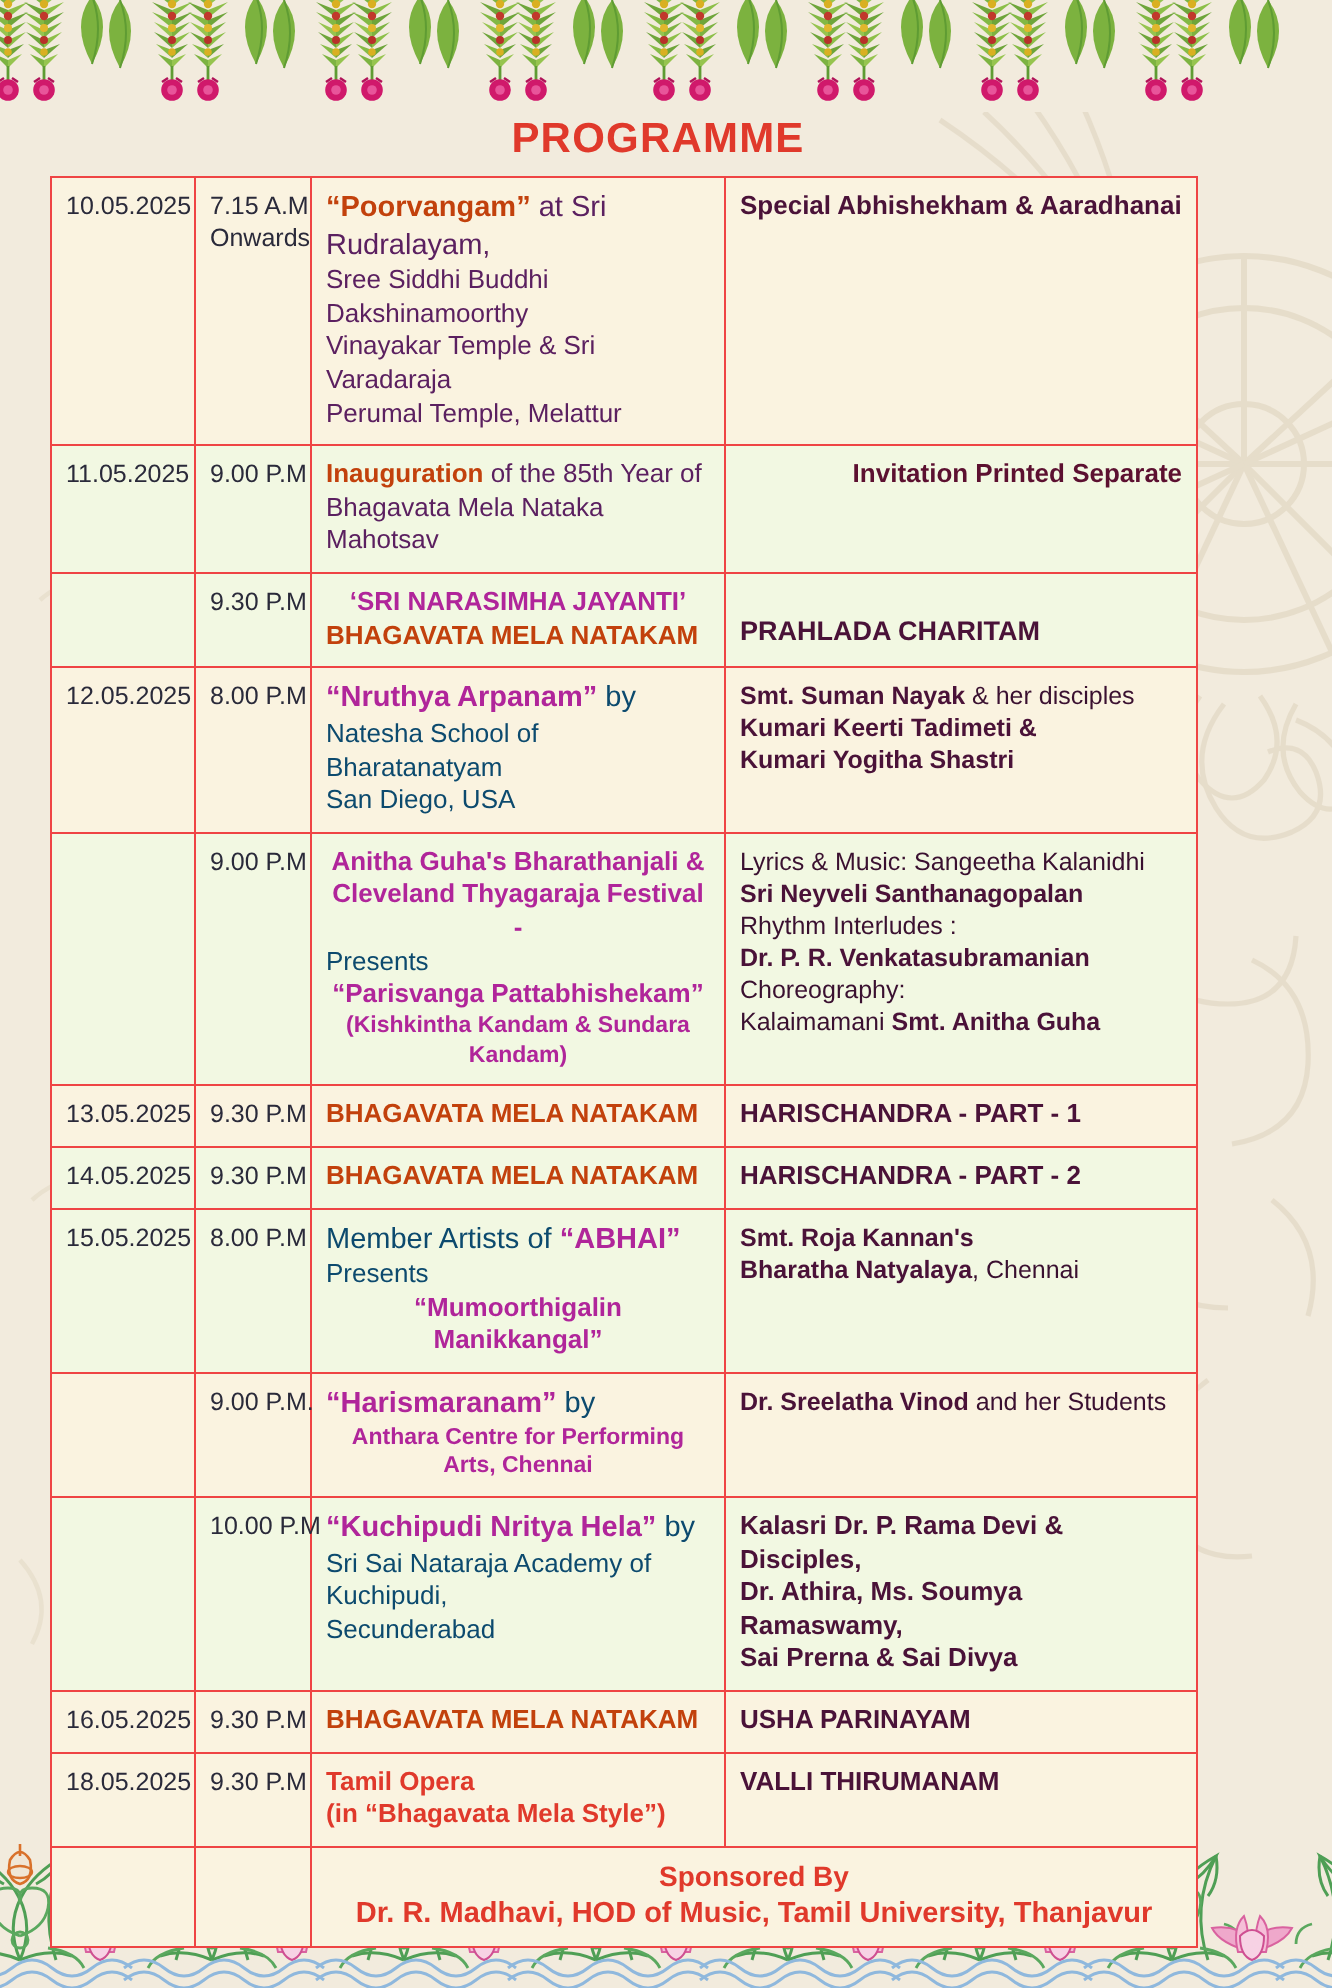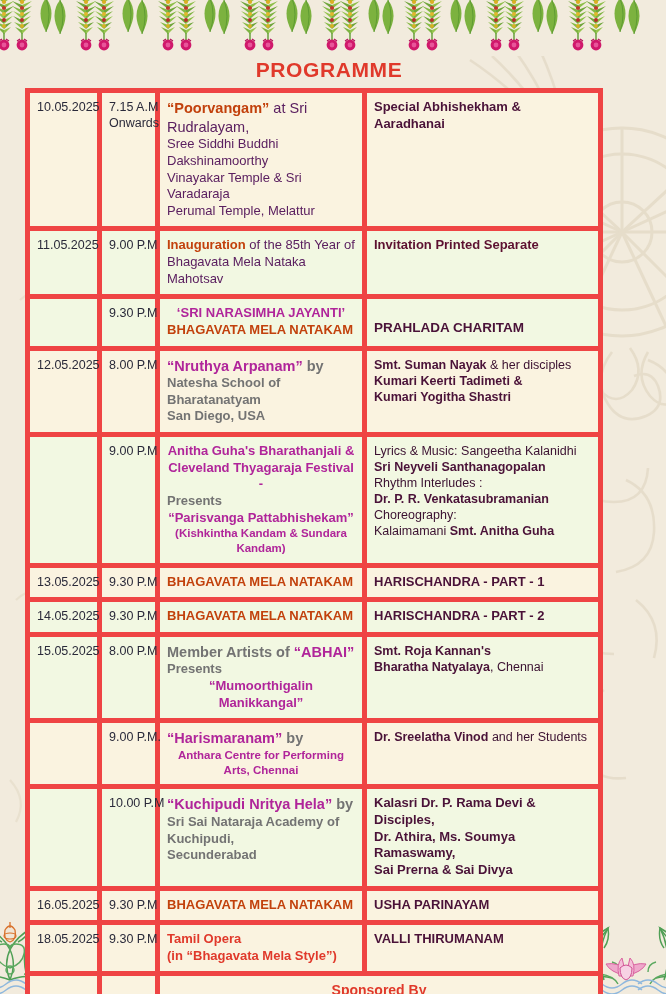--- a/index.html
+++ b/index.html
@@ -46,21 +46,21 @@
     width:573px;
     z-index:3;
   }
   table.sched{
     border-collapse:collapse;
     width:573px;
     table-layout:fixed;
     border:1.5px solid #5b4f8e;
   }
   table.sched td{
-    border:5px solid #ef4444;
+    border:1px solid #ef4444;
     vertical-align:top;
     padding:6px 7px 7px 7px;
     line-height:1.28;
   }
   col.c-date{width:72px;}
   col.c-time{width:58px;}
   col.c-prog{width:207px;}
   col.c-det {width:236px;}
 
   .bg-cream{background:#faf3e0;}
@@ -71,24 +71,24 @@
     text-align:left;white-space:nowrap;
     padding-top:7px;
   }
   td.prog{font-size:13px;}
   td.det {font-size:12.5px;color:#3a1030;margin-top:40px;}
 
   
   .red   {color:#e0392b;}
   .orng  {color:#c2410c;font-weight:bold;}
   .mag   {color:#b0259a;font-weight:bold;text-align:center;}
-  .magn  {color:#737373;font-weight:bold;}
+  .magn  {color:#0c4a6e;font-weight:normal;}
   .pur   {color:#5b2060;}
   .purb  {color:#4a1238;font-weight:bold;}
-  .mar   {color:#5c1030;font-weight:bold;}
+  .mar   {color:#5c1030;font-weight:bold;text-align:right;}
   .marn  {color:#3a1030;font-weight:normal;}
   .ctr   {display:block;}
   .sm    {font-size:11.5px;}
   .lg    {font-size:14.5px;}
 
   .line{display:block;}
 
   
   td.sponsor{
     text-align:center;

